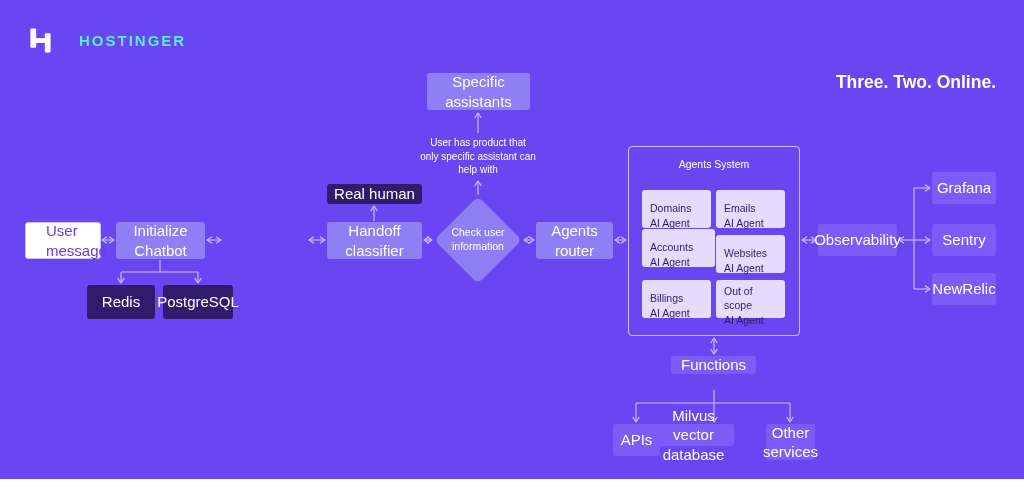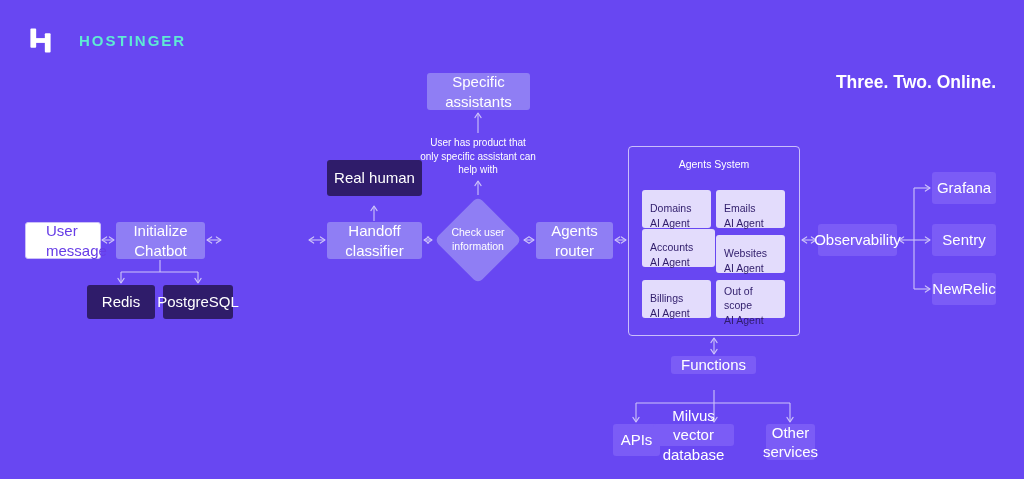--- a/index.html
+++ b/index.html
@@ -116,21 +116,21 @@
 
   <div class="node light" style="left:116px;top:222px;width:89px;height:37px">Initialize Chatbot</div>
 
   <div class="node dark" style="left:87px;top:285px;width:68px;height:34px">Redis</div>
 
   <div class="node dark" style="left:163px;top:285px;width:70px;height:34px">PostgreSQL</div>
 
 
   <div class="node light" style="left:327px;top:222px;width:95px;height:37px">Handoff classifier</div>
 
-  <div class="node dark" style="left:327px;top:160px;width:95px;height:36px">Real human</div>
+  <div class="node dark" style="left:327px;top:184px;width:95px;height:20px">Real human</div>
 
   <div class="node light" style="left:427px;top:73px;width:103px;height:37px">Specific assistants</div>
 
   <div class="annotation">User has product that only specific assistant can help with</div>
 
   <div class="diamond"></div>
   <div class="diamond-label">Check user information</div>
 
   <div class="node light" style="left:536px;top:222px;width:77px;height:37px">Agents router</div>
 

